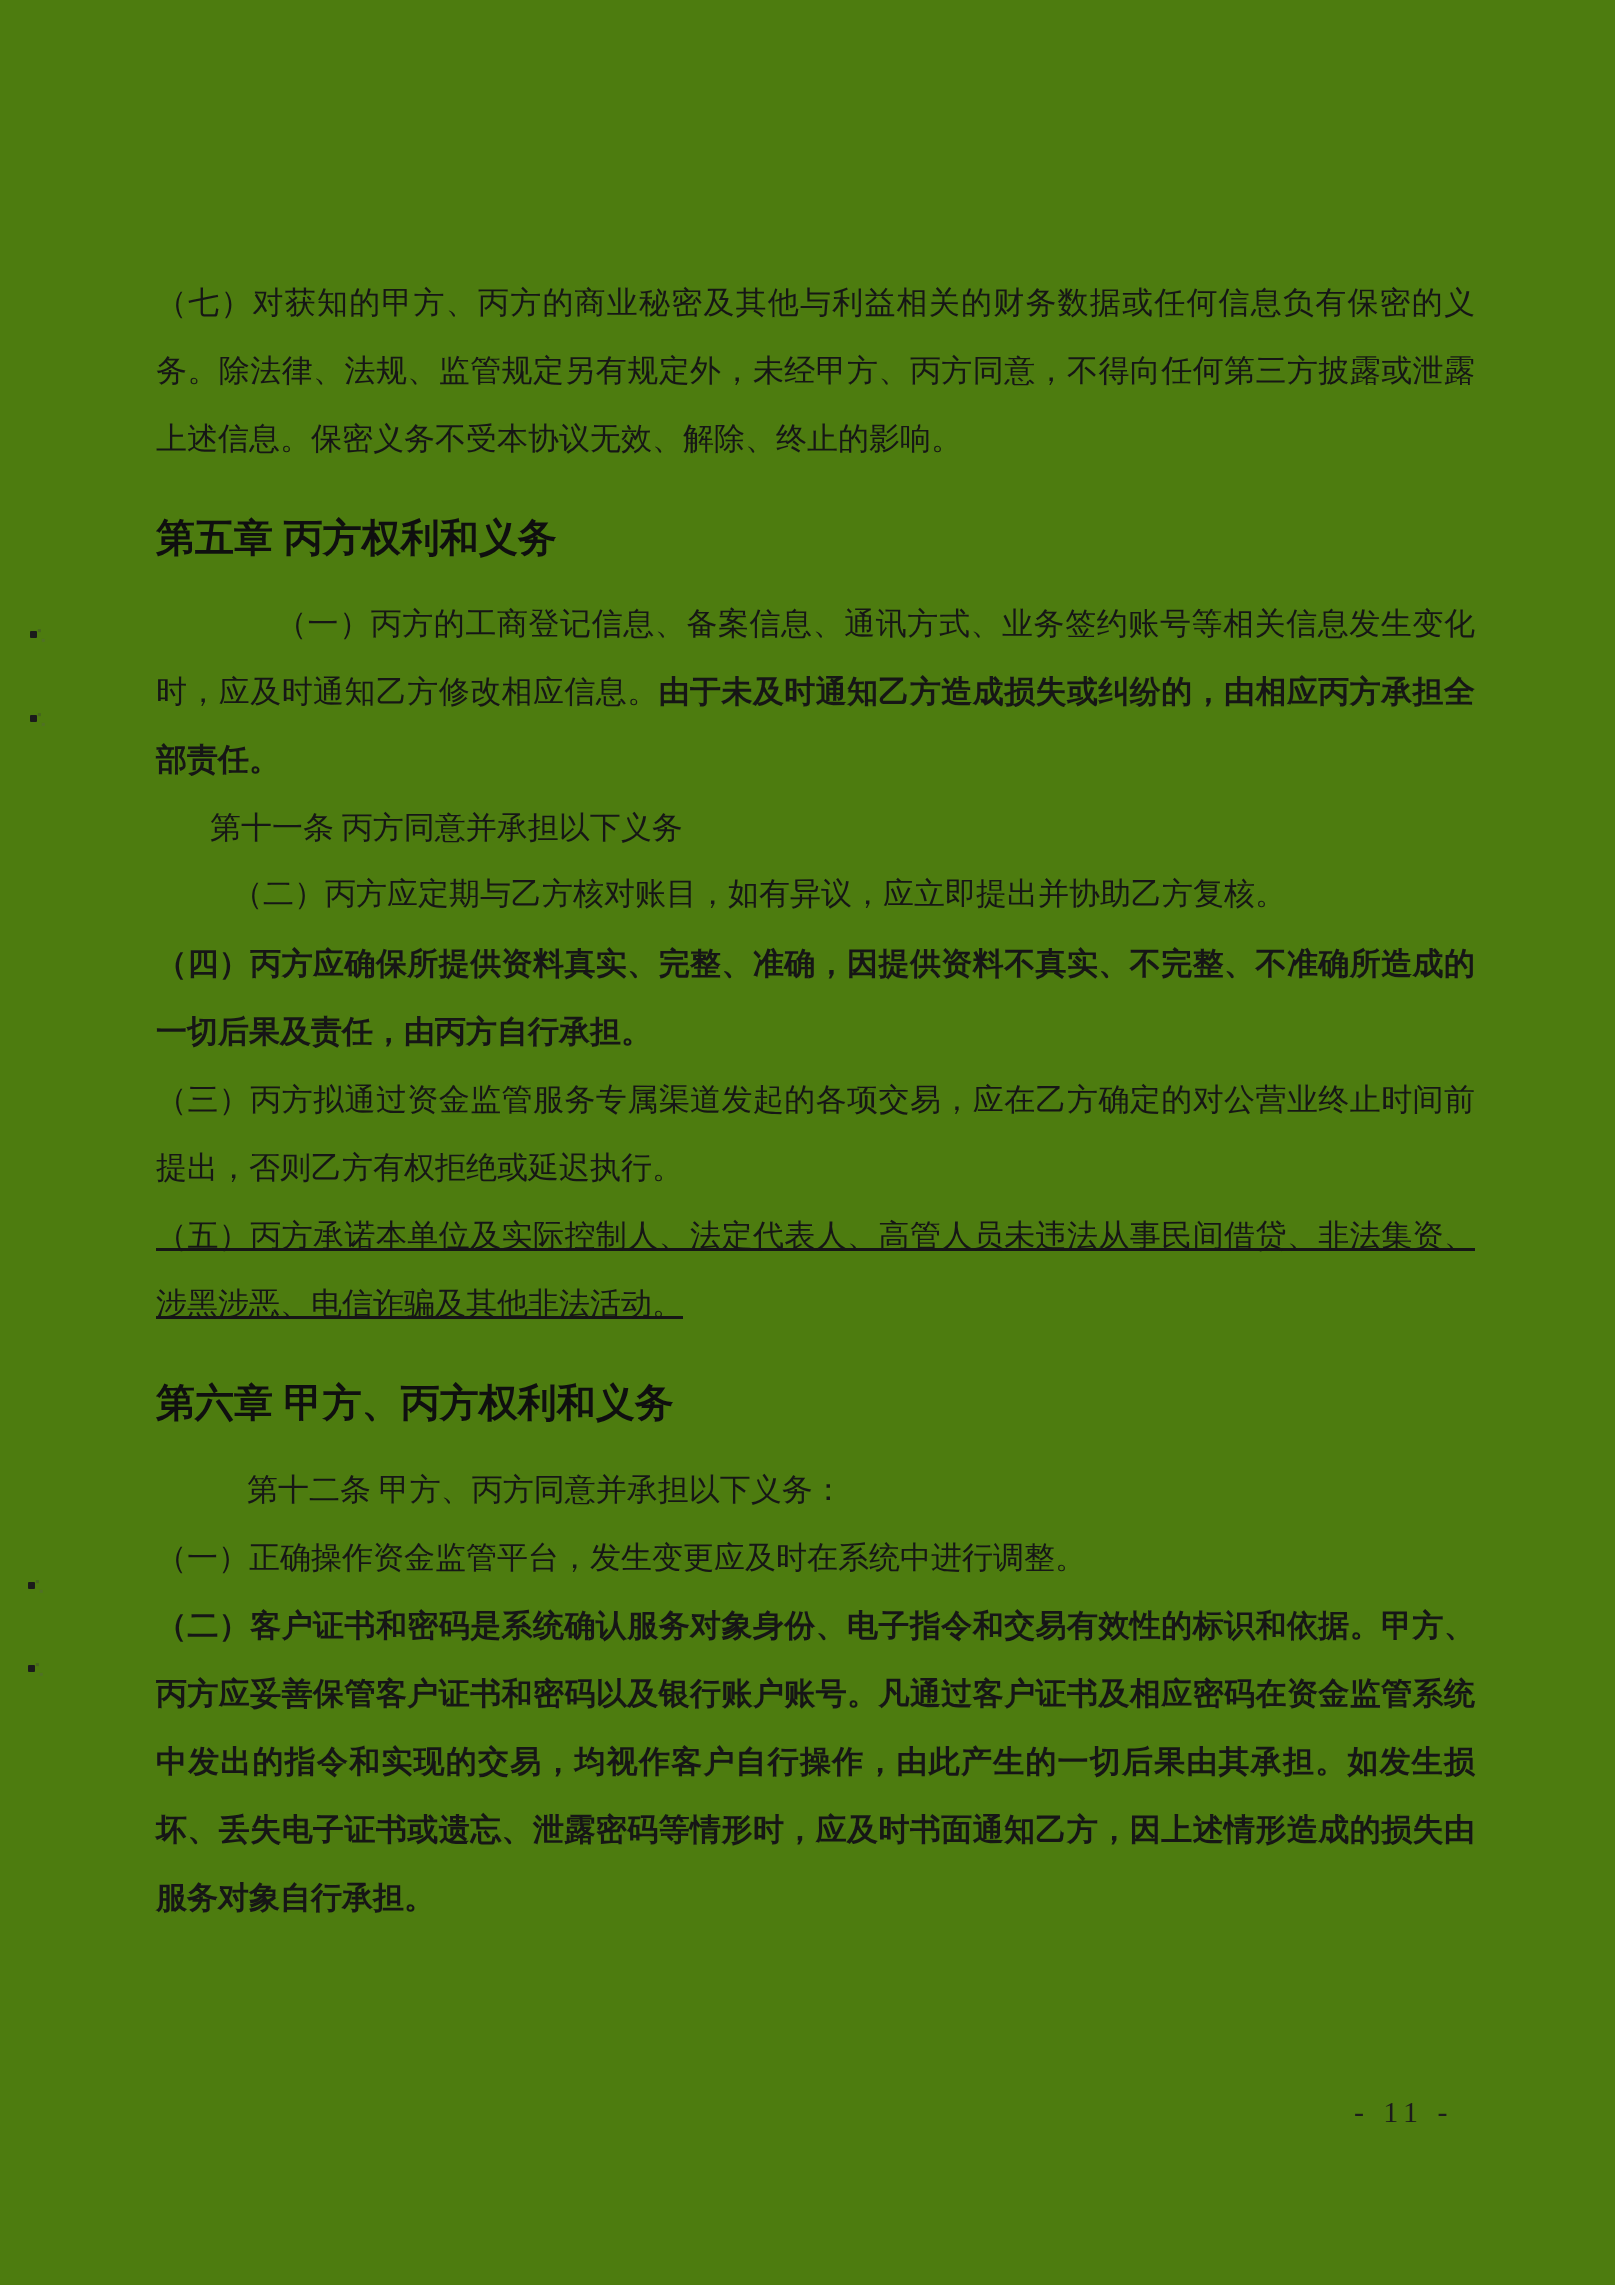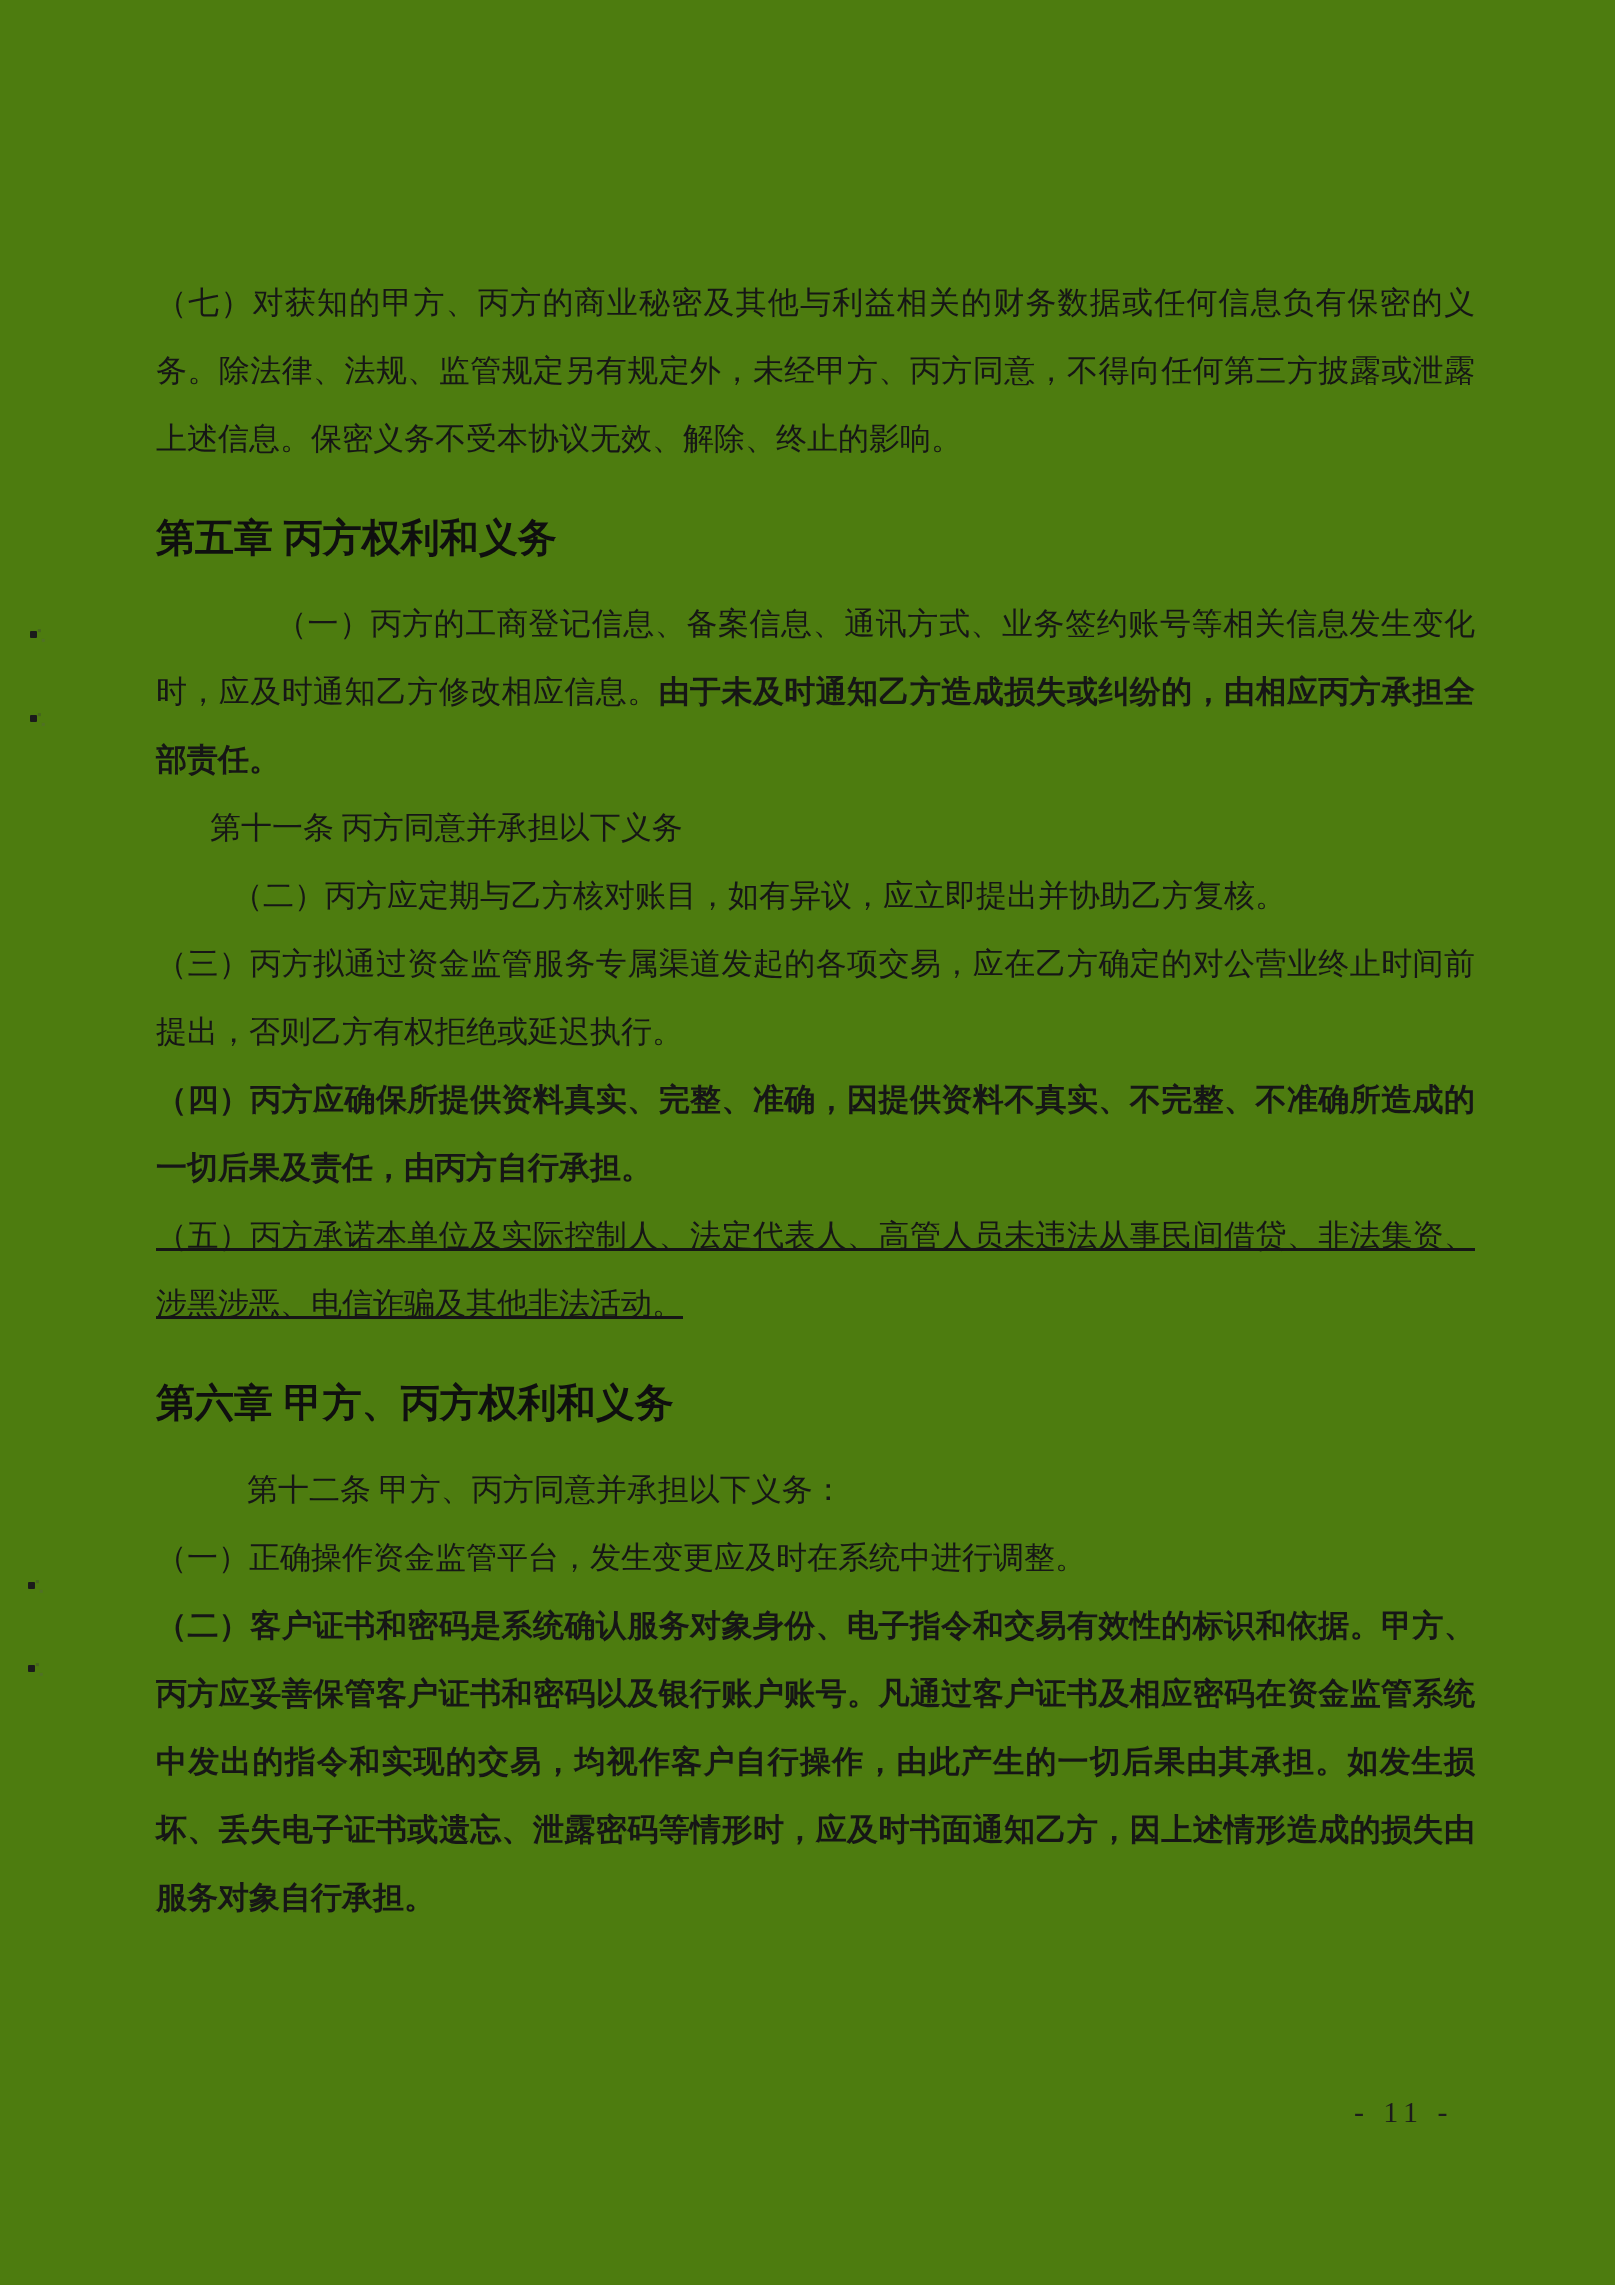--- a/index.html
+++ b/index.html
@@ -66,23 +66,23 @@
   <div class="speck s1"></div>
   <div class="speck s2"></div>
   <div class="speck s3"></div>
   <div class="speck s4"></div>
 
   <div class="doc-body">
       <div class="para" style="text-indent: 0px;"><span class="seg">（七）对获知的甲方、丙方的商业秘密及其他与利益相关的财务数据或任何信息负有保密的义务。除法律、法规、监管规定另有规定外，未经甲方、丙方同意，不得向任何第三方披露或泄露上述信息。保密义务不受本协议无效、解除、终止的影响。</span></div>
       <div class="heading">第五章 丙方权利和义务</div>
       <div class="para" style="text-indent: 120px;"><span class="seg">（一）丙方的工商登记信息、备案信息、通讯方式、业务签约账号等相关信息发生变化时，应及时通知乙方修改相应信息。</span><span class="seg b">由于未及时通知乙方造成损失或纠纷的，由相应丙方承担全部责任。</span></div>
       <div class="para" style="text-indent: 54px;"><span class="seg">第十一条 丙方同意并承担以下义务</span></div>
-      <div class="para" style="text-indent: 76px;"><span class="seg">（二）丙方应定期与乙方核对账目，如有异议，应立即提出并协助乙方复核。</span></div>
+      <div class="para" style="text-indent: 76px; font-family: Liberation Mono, monospace;"><span class="seg">（二）丙方应定期与乙方核对账目，如有异议，应立即提出并协助乙方复核。</span></div>
+      <div class="para" style="text-indent: 0px;"><span class="seg b">（四）丙方应确保所提供资料真实、完整、准确，因提供资料不真实、不完整、不准确所造成的一切后果及责任，由丙方自行承担。</span></div>
       <div class="para" style="text-indent: 0px;"><span class="seg">（三）丙方拟通过资金监管服务专属渠道发起的各项交易，应在乙方确定的对公营业终止时间前提出，否则乙方有权拒绝或延迟执行。</span></div>
-      <div class="para" style="text-indent: 0px;"><span class="seg b">（四）丙方应确保所提供资料真实、完整、准确，因提供资料不真实、不完整、不准确所造成的一切后果及责任，由丙方自行承担。</span></div>
       <div class="para" style="text-indent: 0px; text-decoration: underline;"><span class="seg">（五）丙方承诺本单位及实际控制人、法定代表人、高管人员未违法从事民间借贷、非法集资、涉黑涉恶、电信诈骗及其他非法活动。</span></div>
       <div class="heading">第六章 甲方、丙方权利和义务</div>
       <div class="para" style="text-indent: 91px;"><span class="seg">第十二条 甲方、丙方同意并承担以下义务：</span></div>
       <div class="para" style="text-indent: 0px;"><span class="seg">（一）正确操作资金监管平台，发生变更应及时在系统中进行调整。</span></div>
       <div class="para" style="text-indent: 0px;"><span class="seg b">（二）客户证书和密码是系统确认服务对象身份、电子指令和交易有效性的标识和依据。甲方、丙方应妥善保管客户证书和密码以及银行账户账号。凡通过客户证书及相应密码在资金监管系统中发出的指令和实现的交易，均视作客户自行操作，由此产生的一切后果由其承担。如发生损坏、丢失电子证书或遗忘、泄露密码等情形时，应及时书面通知乙方，因上述情形造成的损失由服务对象自行承担。</span></div>
     </div>
 
   <div class="page-number">- 11 -</div>
 </div>
 

